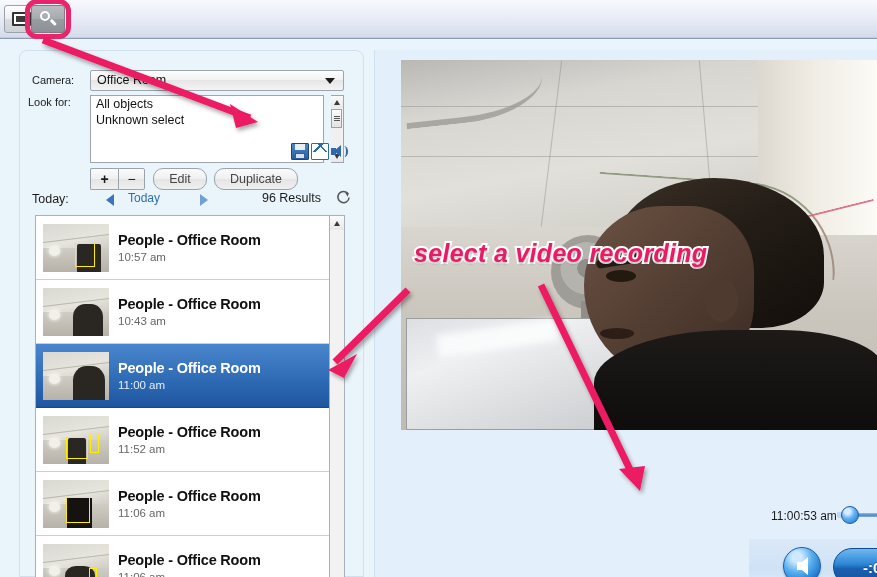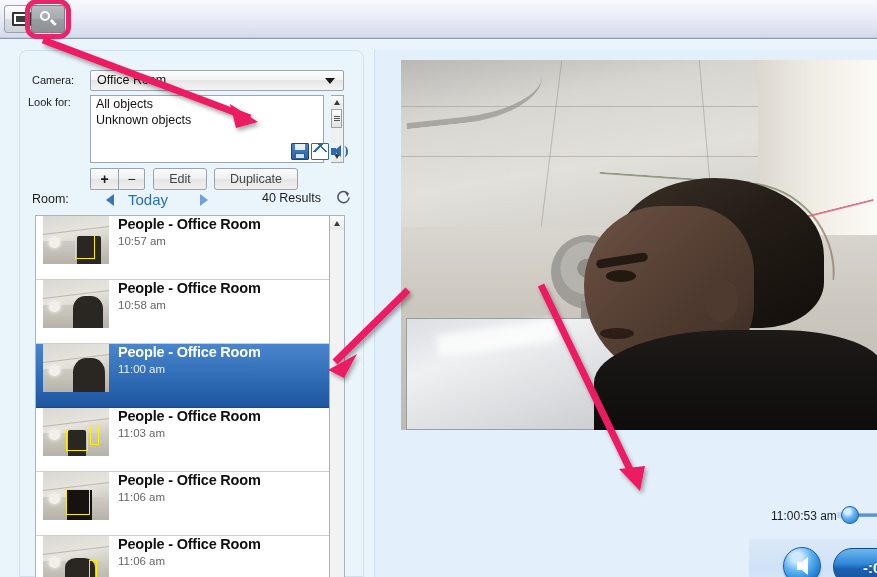--- a/index.html
+++ b/index.html
@@ -81,39 +81,39 @@
   .ico-mail:after{content:"";position:absolute;right:-1px;top:-1px;width:16px;height:9px;
     background:linear-gradient(225deg,transparent 42%,#2f68ad 42%,#2f68ad 52%,transparent 52%);}
   .ico-spk:before{content:"";position:absolute;left:0;top:4px;width:5px;height:7px;background:#2f68ad;}
   .ico-spk:after{content:"";position:absolute;left:3px;top:1px;border-top:6.5px solid transparent;border-bottom:6.5px solid transparent;border-right:7px solid #2f68ad;}
   .ico-spk u{position:absolute;right:-1px;top:2px;width:6px;height:11px;text-decoration:none;
     border-right:2px solid #2f68ad;border-radius:50%;}
   
   .btn{
     position:absolute;height:22px;
     background:linear-gradient(to bottom,#fbfbfb 0%,#f0f0f0 48%,#e4e4e4 50%,#f0f0f0 100%);
-    border:1px solid #9aa2ab;border-radius:3px;box-sizing:border-box;
+    border:1px solid #9aa2ab;border-radius:10px;box-sizing:border-box;
     font-size:12.5px;color:#1b1b1b;display:flex;align-items:center;justify-content:center;
   }
   #btn-plus{left:70px;top:117px;width:28px;border-right:none;border-radius:2px 0 0 2px;font-weight:bold;font-size:14px;}
   #btn-minus{left:98px;top:117px;width:27px;border-radius:0 2px 2px 0;font-size:14px;}
   #btn-edit{left:133px;top:117px;width:54px;color:#444;}
   #btn-dup{left:194px;top:117px;width:84px;color:#444;}
   #lbl-when{position:absolute;left:12px;top:141px;font-size:12.5px;color:#1c1c1c;}
   #when-prev{position:absolute;left:86px;top:143px;width:0;height:0;border-top:6px solid transparent;border-bottom:6px solid transparent;border-right:8px solid #3a74bd;}
-  #when-today{position:absolute;left:108px;top:140px;font-size:15px;color:#2a6ebb;}
+  #when-today{position:absolute;left:108px;top:140px;font-size:12px;color:#2a6ebb;}
   #when-next{position:absolute;left:180px;top:143px;width:0;height:0;border-top:6px solid transparent;border-bottom:6px solid transparent;border-left:8px solid #6fa1d8;}
   #results-count{position:absolute;right:42px;top:140px;font-size:12.5px;color:#1c1c1c;}
   #refresh-icon{position:absolute;right:12px;top:139px;width:15px;height:15px;}
   
   #results-list{
     position:absolute;left:15px;top:164px;width:295px;height:363px;
     background:#fff;border:1px solid #a9b2bc;border-bottom:none;box-sizing:border-box;overflow:hidden;
   }
-  .res-item{height:64px;border-bottom:1px solid #cfcfcf;position:relative;box-sizing:border-box;display:flex;}
+  .res-item{height:64px;border-bottom:1px solid #cfcfcf;position:relative;box-sizing:border-box;display:flex;align-items:center;}
   .res-item.sel{background:linear-gradient(to bottom,#4a86cd 0%,#2f6cb5 55%,#1f55a0 100%);border-bottom:1px solid #17478c;}
   .thumb-img{width:66px;height:48px;margin-left:7px;position:relative;overflow:hidden;flex:none;
     background:linear-gradient(to bottom,#cfcfca 0%,#dedbd4 45%,#bdb6ad 70%,#6b6a67 100%);}
   .thumb-img .ceil{position:absolute;left:0;top:0;width:100%;height:52%;
     background:linear-gradient(165deg,#d9d8d2 0%,#e6e4dd 60%,#cfcdc6 100%);}
   .thumb-img .ln{position:absolute;background:rgba(150,148,140,.55);height:1px;width:140%;left:-20%;}
   .thumb-img .wall{position:absolute;left:0;bottom:0;width:100%;height:48%;background:linear-gradient(to bottom,#cfccc4,#b6b2a9);}
   .thumb-img .lamp{position:absolute;left:6px;top:22px;width:11px;height:10px;border-radius:50%;background:#f2f0e8;box-shadow:0 0 4px #fff;}
   .thumb-img .pers{position:absolute;border-radius:2px 2px 0 0;background:#2a2722;}
   .thumb-img .ybox{position:absolute;border:1.6px solid #ffee00;box-sizing:border-box;}
@@ -234,21 +234,21 @@
 
   <div class="frm-row" id="lbl-camera">Camera:</div>
   <div id="camera-select">
     <span>Office Room</span>
     <span class="carat"></span>
   </div>
 
   <div class="frm-row" id="lbl-lookfor">Look for:</div>
   <div id="lookfor-box">
     <div class="lf-item">All objects</div>
-    <div class="lf-item">Unknown objects</div>
+    <div class="lf-item">Unknown select</div>
   </div>
   <div id="lookfor-sb">
     <div class="sb-arrow up">
         <i></i>
       </div>
     <div class="thumb">
         <u></u>
       </div>
     <div class="sb-arrow dn" style="position:absolute;left:0;bottom:0;width:11px;">
         <i></i>
@@ -260,25 +260,25 @@
     <span class="ico ico-spk">
         <u></u>
       </span>
   </div>
 
   <div class="btn" id="btn-plus">+</div>
   <div class="btn" id="btn-minus">−</div>
   <div class="btn" id="btn-edit">Edit</div>
   <div class="btn" id="btn-dup">Duplicate</div>
 
-  <div id="lbl-when">Room:</div>
+  <div id="lbl-when">Today:</div>
   <div id="when-prev"></div>
   <div id="when-today">Today</div>
   <div id="when-next"></div>
-  <div id="results-count">40 Results</div>
+  <div id="results-count">96 Results</div>
   <svg id="refresh-icon" viewBox="0 0 16 16">
     <path d="M13 4.2A6 6 0 1 0 14 8" fill="none" stroke="#555" stroke-width="1.6"></path>
     <path d="M9.2 2.2 L13.6 3.2 L12.6 7.2 Z" fill="#555"></path>
   </svg>
 
   <div id="results-list">
 
     <div class="res-item">
       <div class="thumb-img">
         <div class="ceil"></div>
@@ -297,21 +297,21 @@
     <div class="res-item">
       <div class="thumb-img">
         <div class="ceil"></div>
           <div class="ln" style="top:14px;transform:rotate(-7deg);"></div>
         <div class="wall"></div>
           <div class="lamp"></div>
         <div class="pers" style="left:30px;top:16px;width:30px;height:32px;border-radius:40% 40% 0 0;"></div>
       </div>
       <div class="res-txt">
         <div class="res-title">People - Office Room</div>
-        <div class="res-time">10:58 am</div>
+        <div class="res-time">10:43 am</div>
       </div>
     </div>
 
     <div class="res-item sel">
       <div class="thumb-img">
         <div class="ceil"></div>
           <div class="ln" style="top:14px;transform:rotate(-7deg);"></div>
         <div class="wall"></div>
           <div class="lamp"></div>
         <div class="pers" style="left:30px;top:14px;width:32px;height:34px;border-radius:42% 42% 0 0;"></div>
@@ -327,21 +327,21 @@
         <div class="ceil"></div>
           <div class="ln" style="top:14px;transform:rotate(-7deg);"></div>
         <div class="wall"></div>
           <div class="lamp"></div>
         <div class="pers" style="left:25px;top:22px;width:18px;height:26px;"></div>
         <div class="ybox" style="left:23px;top:21px;width:22px;height:22px;"></div>
         <div class="ybox" style="left:47px;top:17px;width:9px;height:20px;"></div>
       </div>
       <div class="res-txt">
         <div class="res-title">People - Office Room</div>
-        <div class="res-time">11:03 am</div>
+        <div class="res-time">11:52 am</div>
       </div>
     </div>
 
     <div class="res-item">
       <div class="thumb-img">
         <div class="ceil"></div>
           <div class="ln" style="top:14px;transform:rotate(-7deg);"></div>
         <div class="wall"></div>
           <div class="lamp"></div>
         <div class="pers" style="left:24px;top:18px;width:25px;height:30px;border-radius:0;background:#15120f;"></div>
@@ -422,20 +422,21 @@
     <div id="pill">
       <div class="pill-lbl" id="lbl-back">-:02</div>
 
     </div>
 
   </div>
 
 </div>
 
 <div id="anno-text">
+  <div>select a video recording</div>
 </div>
 
 <svg id="anno-svg">
   <defs>
     <filter id="shd" x="-40%" y="-40%" width="190%" height="190%">
       <feDropShadow dx="2" dy="3" stdDeviation="2" flood-color="#000" flood-opacity="0.35"></feDropShadow>
     </filter>
   </defs>
 
   <g filter="url(#shd)">

